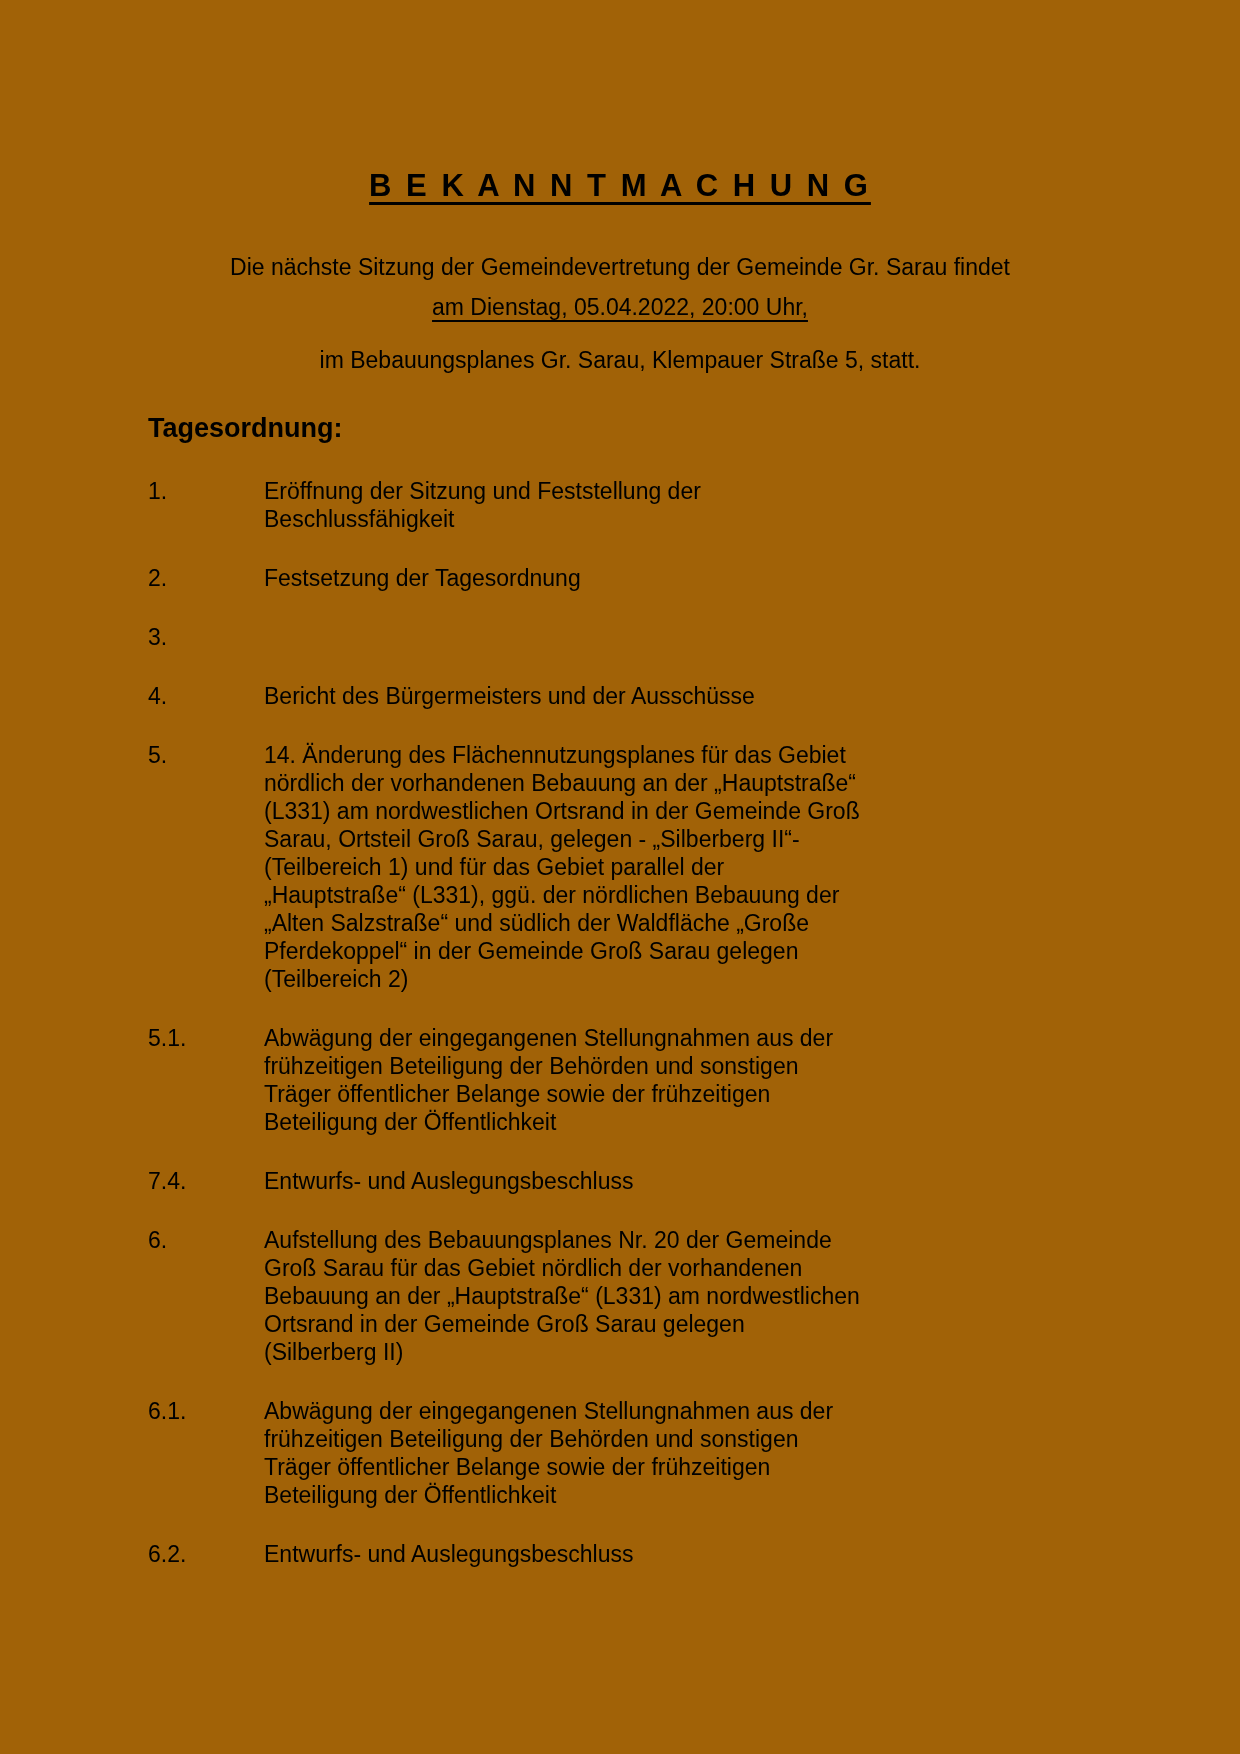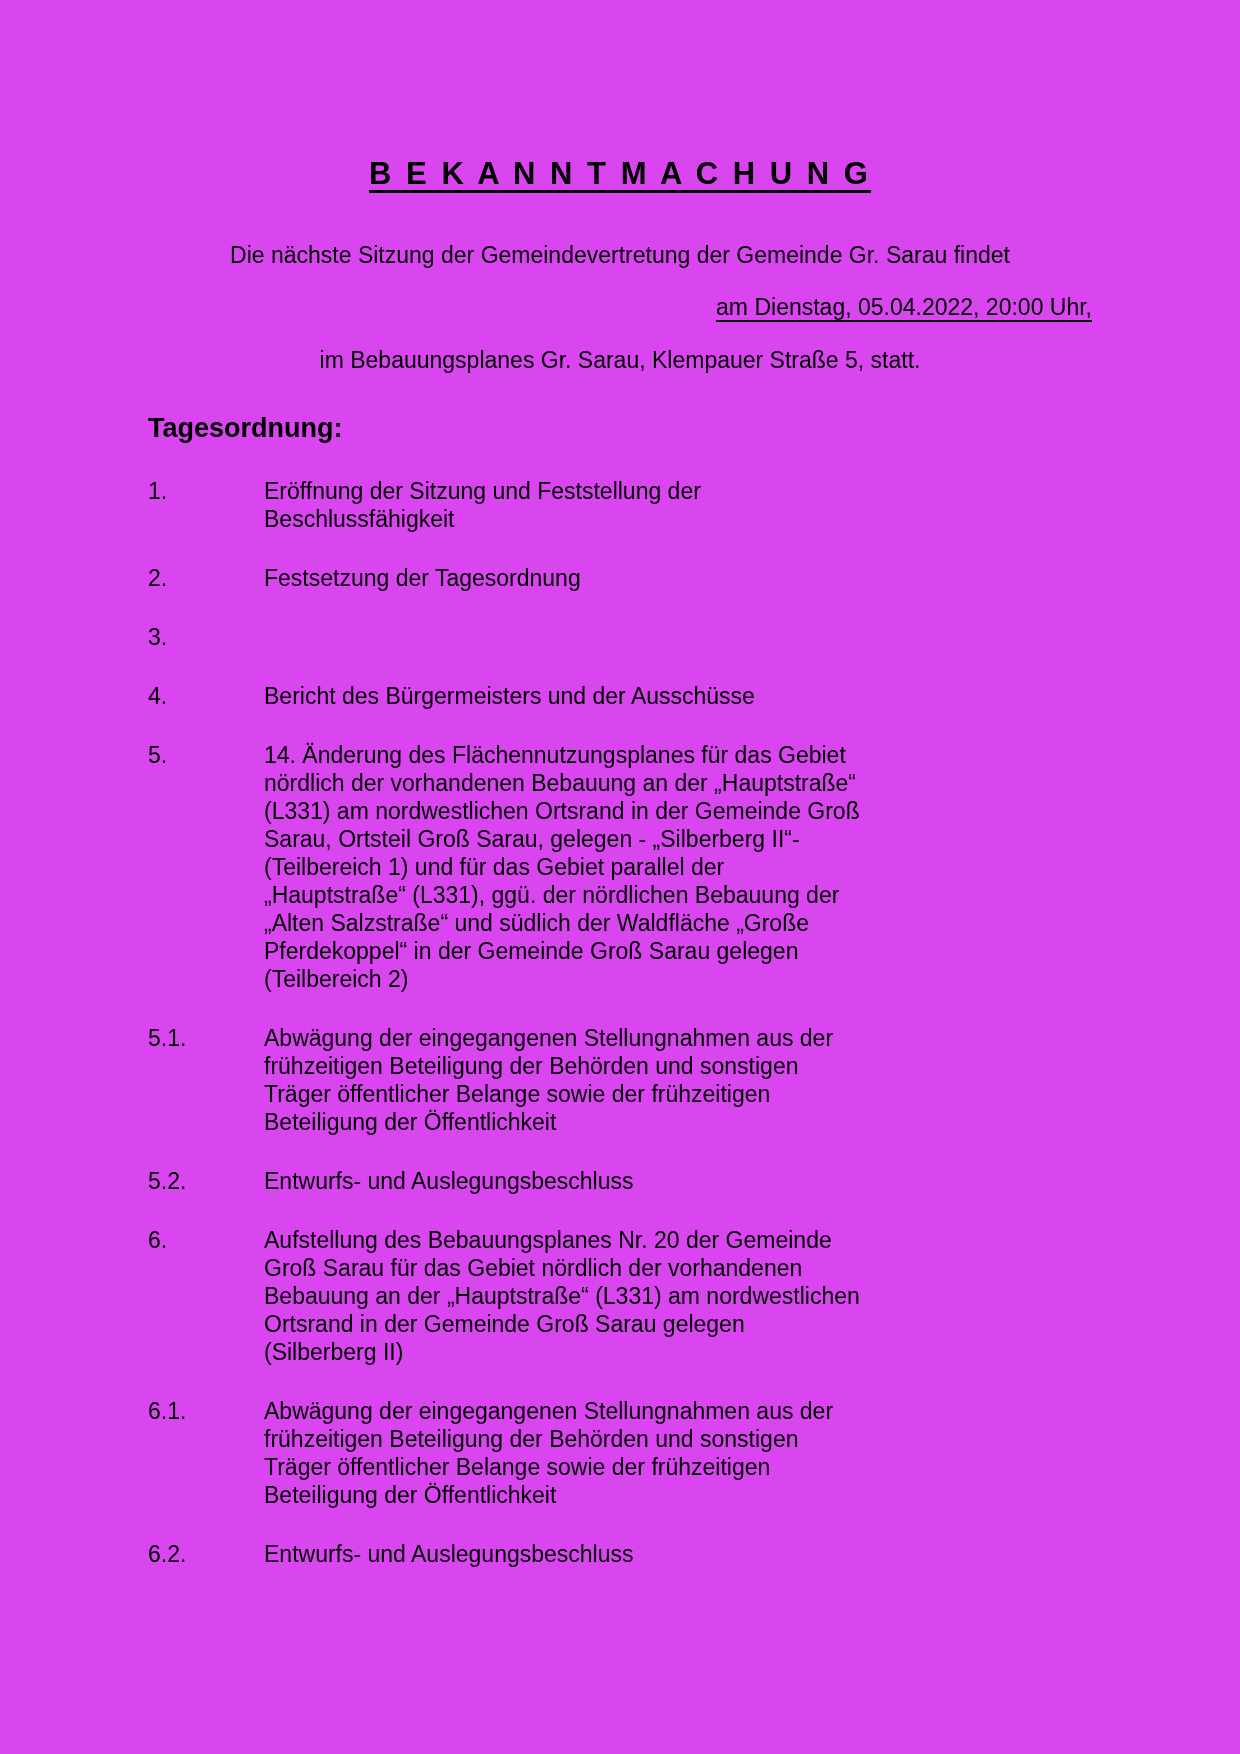--- a/index.html
+++ b/index.html
@@ -2,24 +2,24 @@
 <html lang="de"><head>
 <meta charset="utf-8">
 <style>
   * { margin: 0; padding: 0; box-sizing: border-box; }
   html, body { background: #ffffff; }
   .page {
     position: relative;
     width: 1240px;
     height: 1754px;
     margin: 0 auto;
-    background: #d946ef;
+    background: #a16207;
     color: #000000;
     font-family: "Liberation Sans", "DejaVu Sans", sans-serif;
-    padding: 0 148px;
+    padding: 12px 148px;
     overflow: hidden;
   }
   .doc-title {
     margin-top: 155px;
     text-align: center;
     font-size: 31px;
     line-height: 38px;
     font-weight: bold;
     letter-spacing: 3px;
     text-decoration: underline;
@@ -27,25 +27,24 @@
     text-underline-offset: 6px;
   }
   .intro {
     text-align: center;
     font-size: 23px;
     line-height: 28px;
     font-weight: normal;
   }
   .intro-1 { margin-top: 48px; }
   .intro-2 {
-    margin-top: 24px;
+    margin-top: 12px;
     text-decoration: underline;
     text-decoration-thickness: 2px;
     text-underline-offset: 5px;
-    text-align: right;
   }
   .intro-3 { margin-top: 25px; }
   .agenda-heading {
     margin-top: 40px;
     font-size: 27px;
     line-height: 28px;
     font-weight: bold;
   }
   .agenda { margin-top: 35px; }
   .agenda-row {
@@ -116,21 +115,21 @@
 
   <div class="agenda-row">
     <div class="agenda-num">5.1.</div>
     <div class="agenda-text">Abwägung der eingegangenen Stellungnahmen aus der
 frühzeitigen Beteiligung der Behörden und sonstigen
 Träger öffentlicher Belange sowie der frühzeitigen
 Beteiligung der Öffentlichkeit</div>
   </div>
 
   <div class="agenda-row">
-    <div class="agenda-num">5.2.</div>
+    <div class="agenda-num">7.4.</div>
     <div class="agenda-text">Entwurfs- und Auslegungsbeschluss</div>
   </div>
 
   <div class="agenda-row">
     <div class="agenda-num">6.</div>
     <div class="agenda-text">Aufstellung des Bebauungsplanes Nr. 20 der Gemeinde
 Groß Sarau für das Gebiet nördlich der vorhandenen
 Bebauung an der „Hauptstraße“ (L331) am nordwestlichen
 Ortsrand in der Gemeinde Groß Sarau gelegen
 (Silberberg II)</div>

